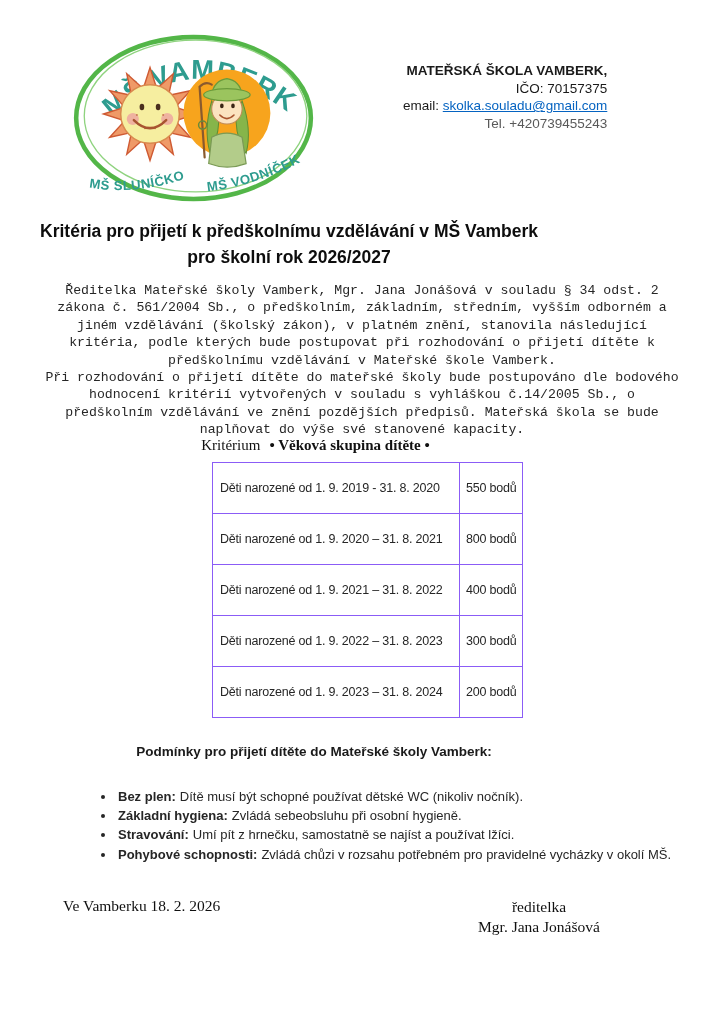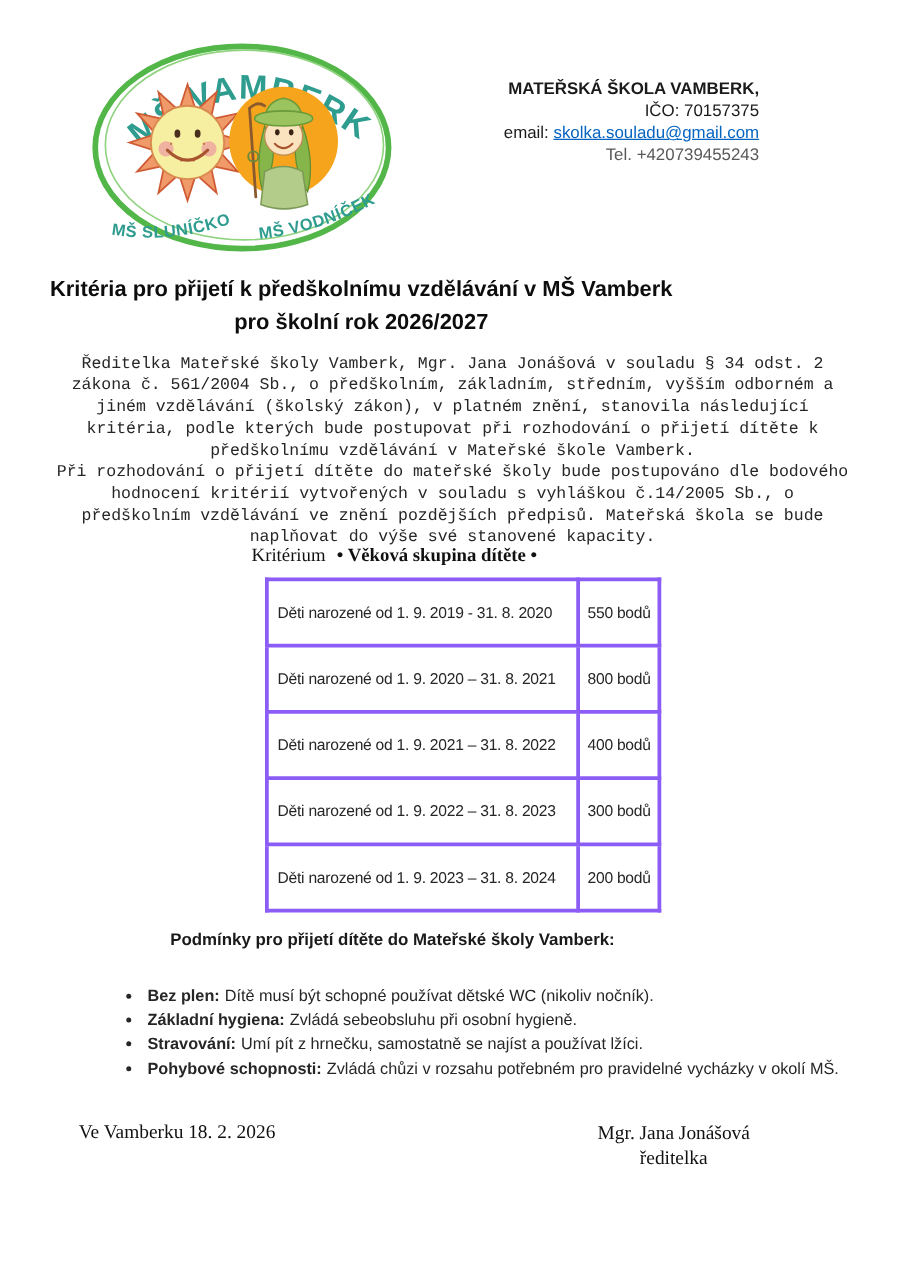--- a/index.html
+++ b/index.html
@@ -23,21 +23,21 @@
   .intro{position:absolute;left:42px;top:282px;width:640px;text-align:center;
     font-size:13.2px;line-height:17.4px;color:#262626;}
   .intro p{margin:0;font-family:Liberation Mono, monospace;}
 
   
   .crit-head{position:absolute;left:0;top:437px;width:631px;text-align:center;
     font-family:"Liberation Serif",serif;font-size:15px;color:#111;}
   .crit-head .bold{font-weight:bold;margin-left:9px;}
   table.criteria{position:absolute;left:212px;top:462px;width:293px;
     border-collapse:collapse;table-layout:fixed;}
-  table.criteria td{border:3px solid #8b5cf6;height:48px;vertical-align:middle;
+  table.criteria td{border:1px solid #8b5cf6;height:48px;vertical-align:middle;
     font-size:12.5px;letter-spacing:-0.2px;color:#262626;white-space:nowrap;overflow:hidden;}
   td.cell-label{width:238px;padding-left:7px;}
   td.cell-points{width:55px;padding-left:6px;}
 
   
   .cond-head{position:absolute;left:0;top:744px;width:628px;text-align:center;
     font-weight:bold;font-size:13.5px;color:#1a1a1a;}
   ul.conds{position:absolute;left:86px;top:775px;width:600px;margin:12px;
     padding:0 0 0 18px;font-size:13px;line-height:19.2px;color:#262626;list-style:disc;}
   ul.conds li{padding-left:2px;}
@@ -176,15 +176,15 @@
   <li>
     <span class="b-label">Stravování:</span><span>Umí pít z hrnečku, samostatně se najíst a používat lžíci.</span>
   </li>
   <li>
     <span class="b-label">Pohybové schopnosti:</span><span>Zvládá chůzi v rozsahu potřebném pro pravidelné vycházky v okolí MŠ.</span>
   </li>
 </ul>
 
 <div class="footer-left">Ve Vamberku 18. 2. 2026</div>
 <div class="signature">
+  <div>ředitelka</div>
   <div>Mgr. Jana Jonášová</div>
-  <div>ředitelka</div>
 </div>
 
 </body></html>

